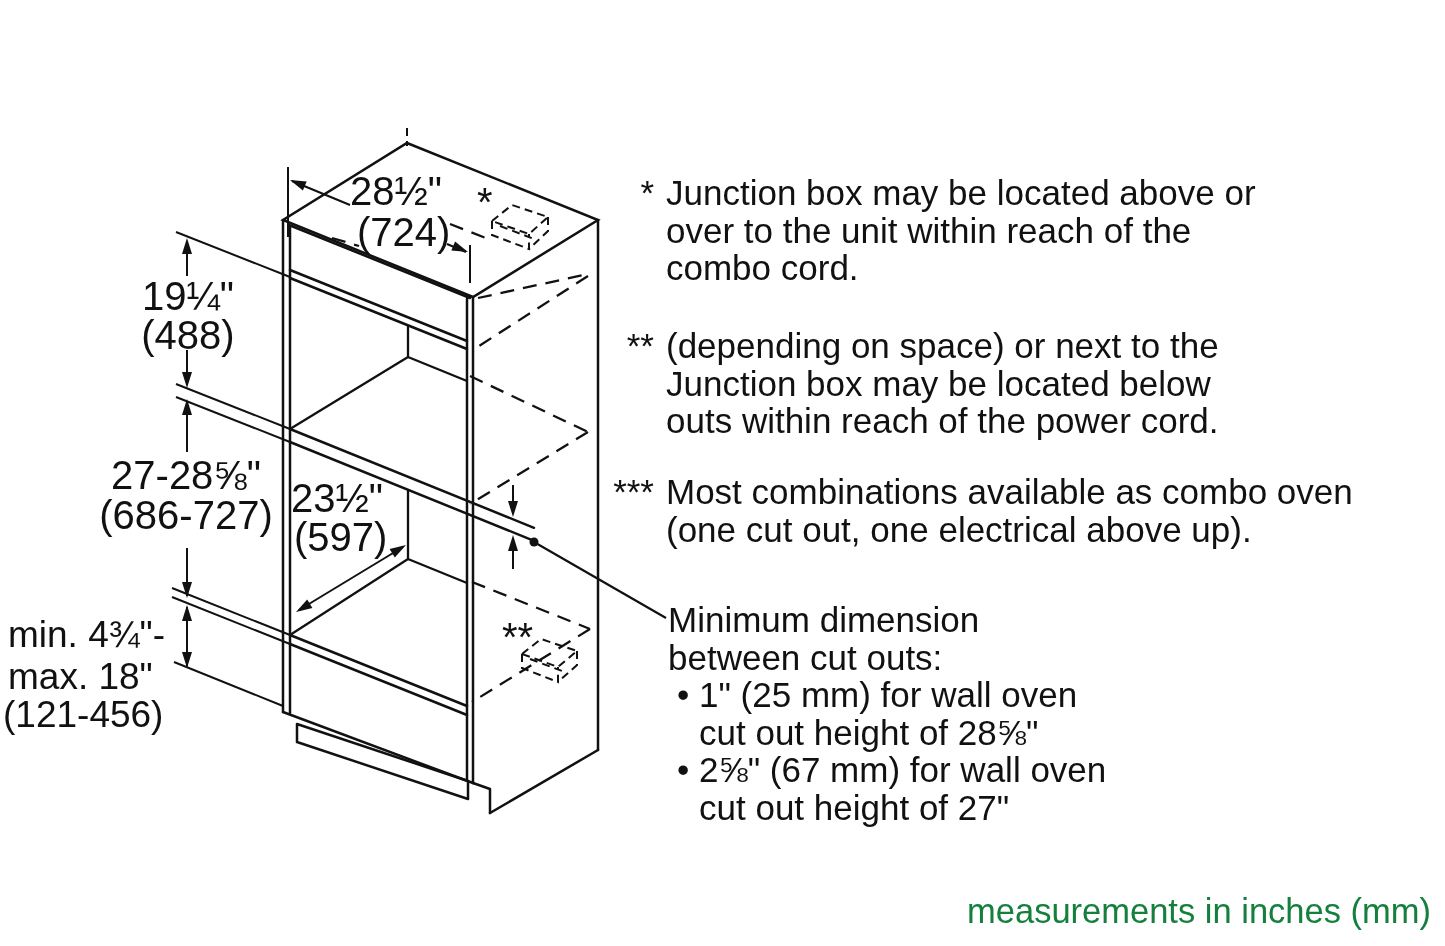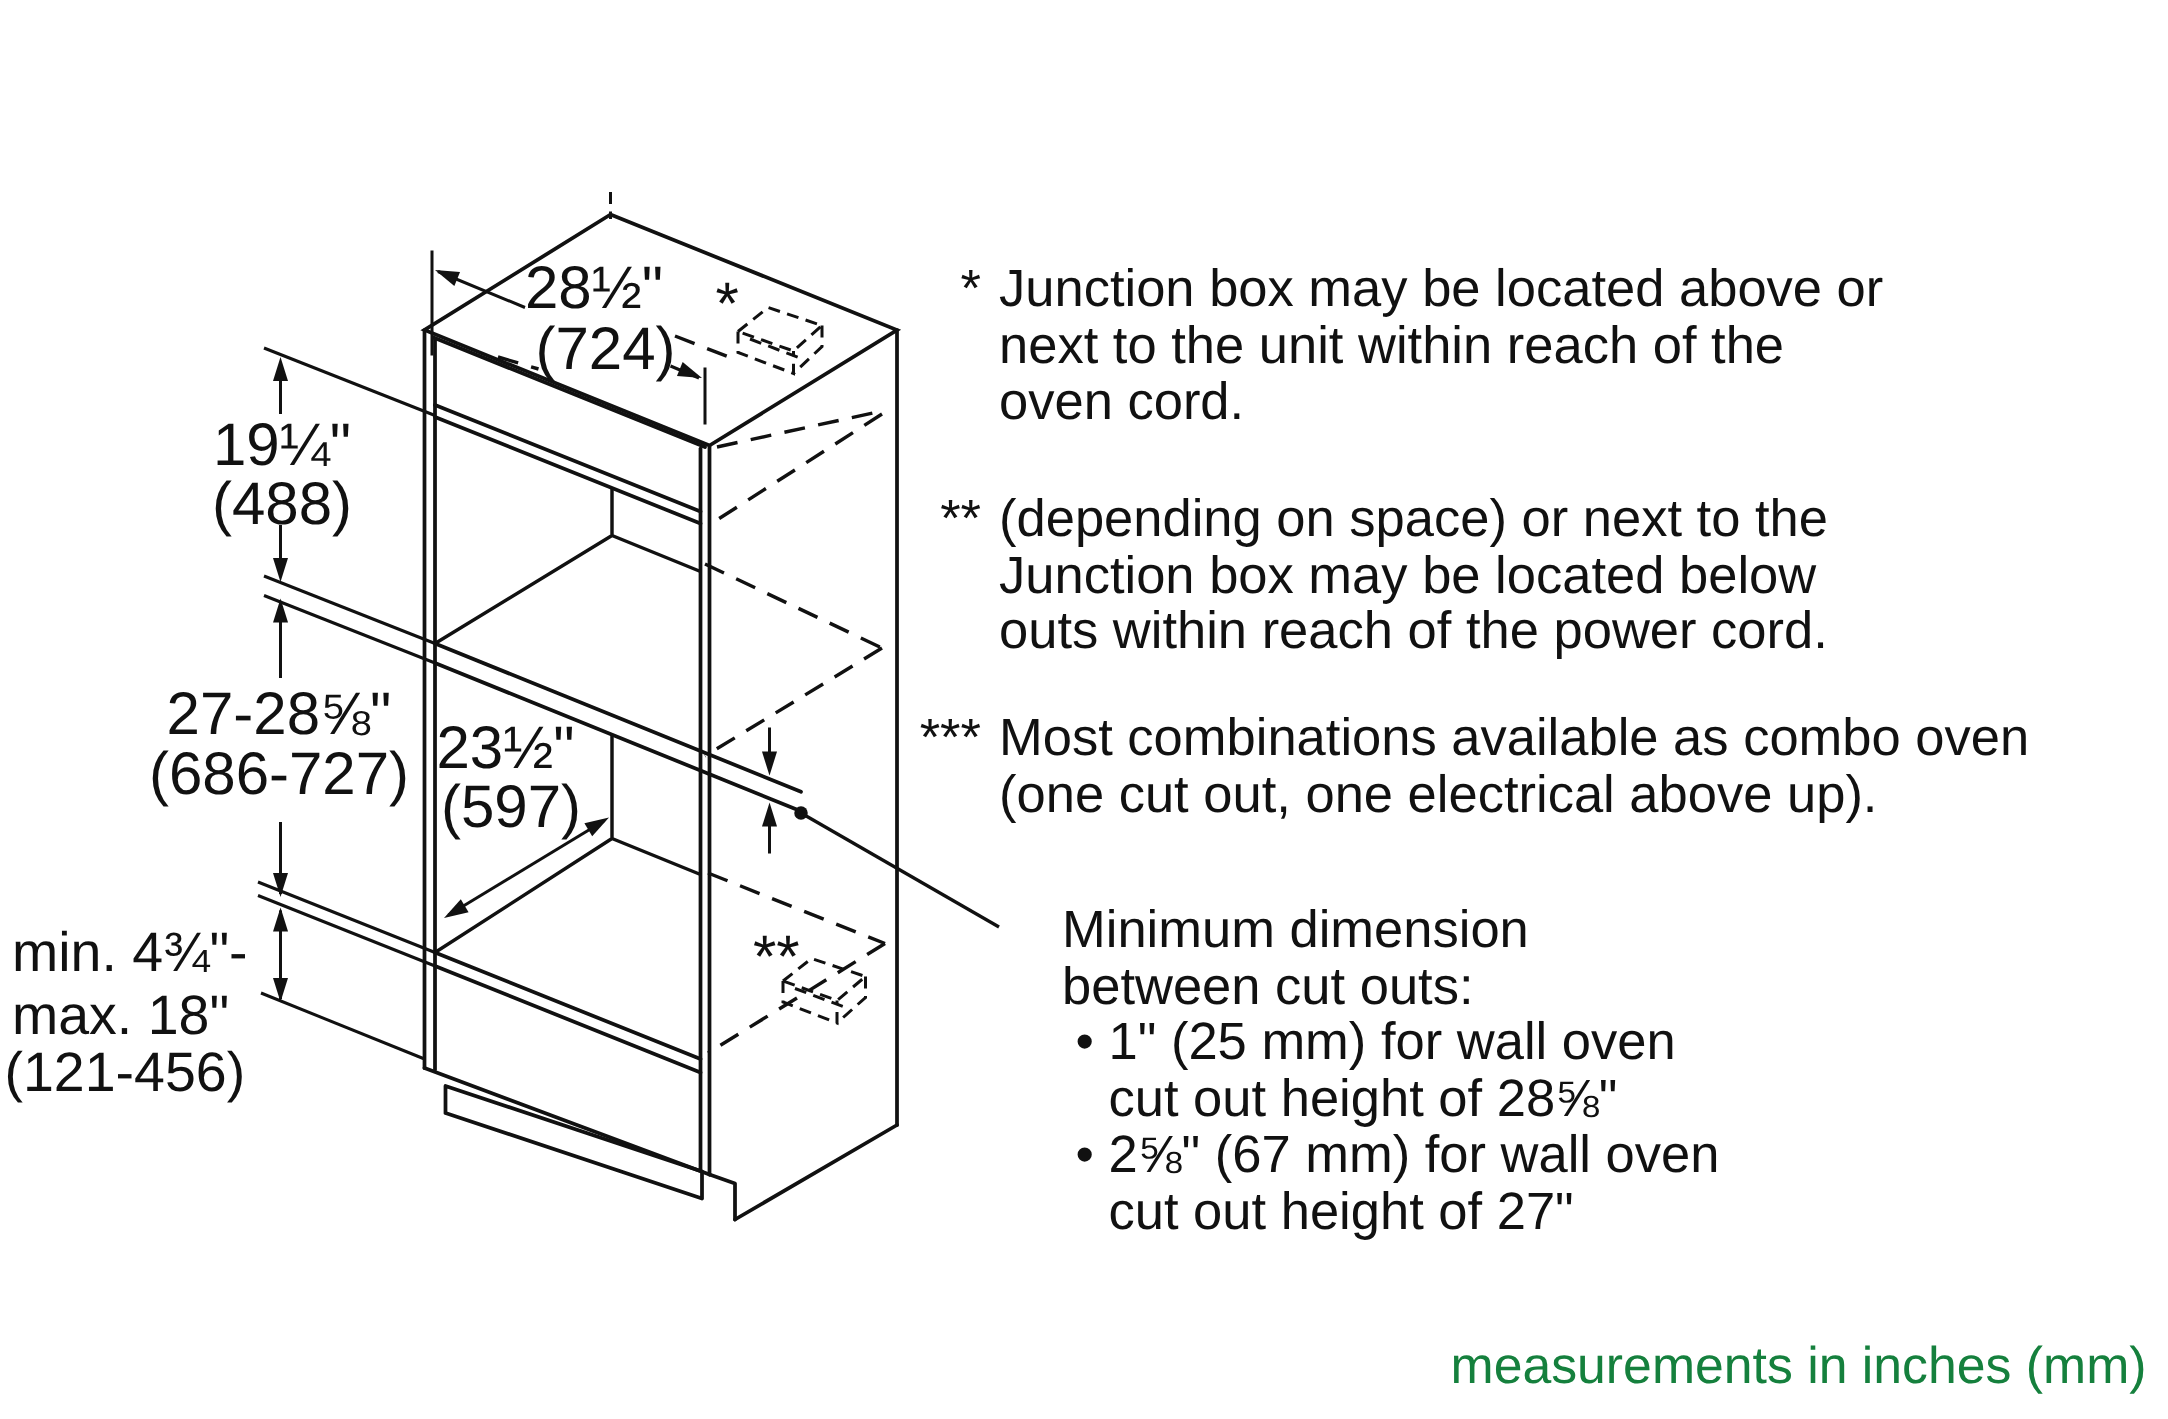--- a/index.html
+++ b/index.html
@@ -2,21 +2,21 @@
 <html><head>
 <meta charset="utf-8">
 <style>
   html,body{margin:0;padding:0;background:#ffffff;}
   .page{position:relative;width:1445px;height:946px;background:#ffffff;overflow:hidden;
         font-family:"Liberation Sans", sans-serif;color:#111;}
   .page svg{position:absolute;left:0;top:0;}
   .title{position:absolute;left:36px;top:38px;font-size:36px;line-height:40px;color:#111;}
   .note{position:absolute;left:598px;display:flex;font-size:35px;line-height:37.5px;color:#111;}
   .note .marker{width:56px;text-align:right;padding-right:12px;flex:none;}
-  .minnote{position:absolute;left:668px;top:601px;font-size:35px;line-height:37.6px;color:#111;margin-left:40px;}
+  .minnote{position:absolute;left:668px;top:601px;font-size:35px;line-height:37.6px;color:#111;}
   .minnote .brow{display:flex;margin-left:9px;}
   .minnote .bul{width:22px;flex:none;}
   .minnote .ind{margin-left:31px;}
   .footer{position:absolute;right:14px;top:892px;font-size:34.5px;color:#15803d;}
   .dimtxt{font-family:"Liberation Sans", sans-serif;font-size:40px;fill:#111;}
   .dimtxt2{font-family:"Liberation Sans", sans-serif;font-size:37px;fill:#111;}
   .mid{text-anchor:middle;}
 </style>
 </head>
 <body>
@@ -117,22 +117,22 @@
     <text class="dimtxt2" x="3" y="727">(121-456)</text>
     <text class="dimtxt" x="477" y="216">*</text>
     <text class="dimtxt" x="502" y="651">**</text>
   </svg>
 
 
   <div class="note" style="top:174px;">
     <span class="marker">*</span>
     <div>
       <div>Junction box may be located above or</div>
-      <div>next to the unit within reach of the</div>
-      <div>oven cord.</div>
+      <div>over to the unit within reach of the</div>
+      <div>combo cord.</div>
     </div>
   </div>
 
   <div class="note" style="top:327px;">
     <span class="marker">**</span>
     <div>
       <div>(depending on space) or next to the</div>
       <div>Junction box may be located below</div>
       <div>outs within reach of the power cord.</div>
     </div>

